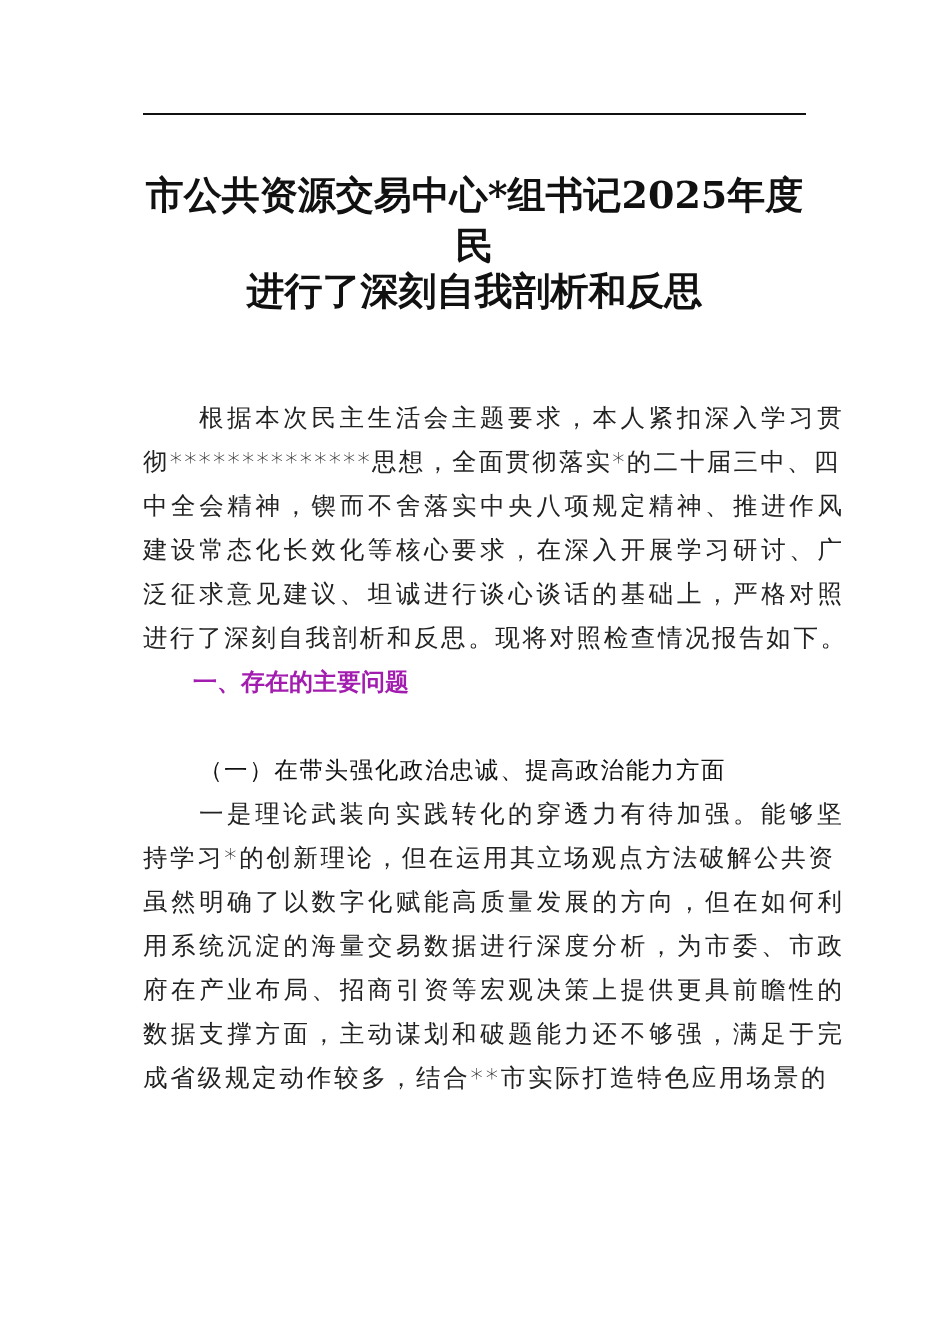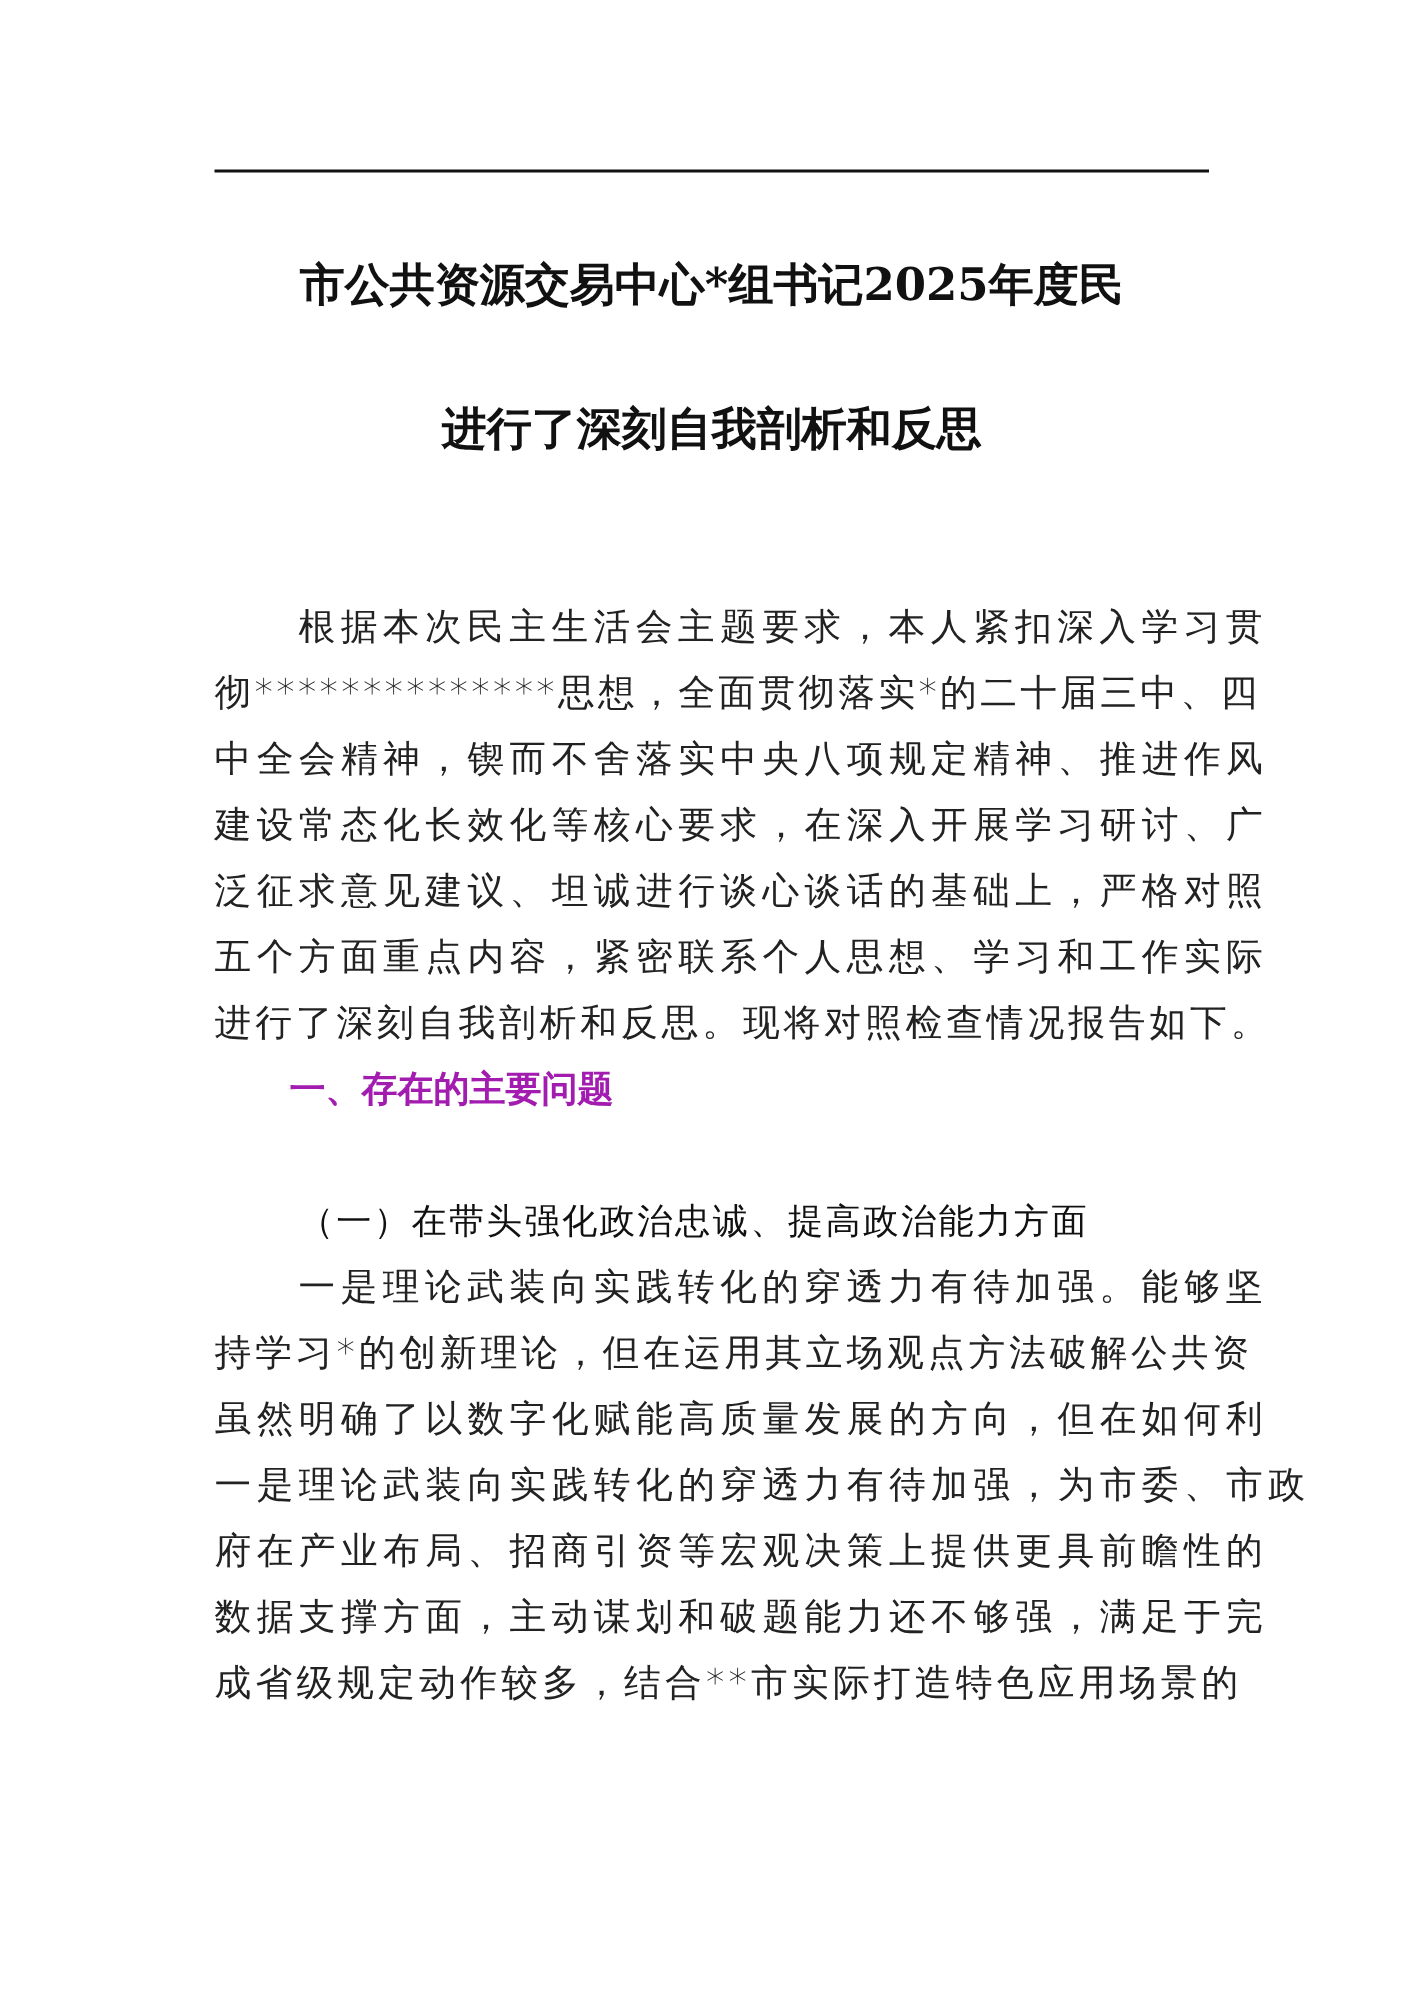--- a/index.html
+++ b/index.html
@@ -1,18 +1,18 @@
 <!DOCTYPE html>
 <html><head>
   <meta charset="utf-8">
   <style>
     html, body { margin: 0; padding: 0; background: #ffffff; }
     body { width: 950px; height: 1344px; position: relative; overflow: hidden; font-family: "DejaVu Serif", "Liberation Serif", serif; color: #111; }
     .top-rule { position: absolute; left: 143px; top: 113px; width: 663px; height: 0; border-top: 2px solid #111; }
-    .title { position: absolute; left: 143px; width: 663px; text-align: center; font-weight: bold; font-size: 30px; letter-spacing: 0px; color: #111; font-family: "DejaVu Serif", "Liberation Serif", serif; }
+    .title { position: absolute; left: 143px; width: 663px; text-align: center; font-weight: bold; font-size: 38px; letter-spacing: 0px; color: #111; font-family: "DejaVu Serif", "Liberation Serif", serif; }
     .title.l1 { top: 170px; }
     .title.l2 { top: 266px; }
     .body { position: absolute; left: 143px; top: 396px; width: 663px; }
     .line { height: 44px; line-height: 44px; font-size: 24.5px; white-space: nowrap; letter-spacing: 3.6px; font-family: "DejaVu Sans", "Liberation Sans", sans-serif; font-weight: 300; color: #222; }
     .indent { padding-left: 56px; }
     .h1 { font-weight: bold; letter-spacing: 0px; padding-left: 50px; font-size: 24px; color: #a21caf; }
     .h2 { padding-left: 56px; letter-spacing: 1.6px; font-family: "DejaVu Serif", "Liberation Serif", serif; font-size: 23.5px; color: #111; margin-top: 44px; }
   </style>
 </head>
 <body>
@@ -21,26 +21,25 @@
 
 <div class="title l1">市公共资源交易中心*组书记2025年度民</div>
 <div class="title l2">进行了深刻自我剖析和反思</div>
 
 <div class="body">
   <div class="line indent">根据本次民主生活会主题要求，本人紧扣深入学习贯</div>
   <div class="line" style="letter-spacing:2.2px">彻**************思想，全面贯彻落实*的二十届三中、四</div>
   <div class="line">中全会精神，锲而不舍落实中央八项规定精神、推进作风</div>
   <div class="line">建设常态化长效化等核心要求，在深入开展学习研讨、广</div>
   <div class="line">泛征求意见建议、坦诚进行谈心谈话的基础上，严格对照</div>
-  <div class="line">五个方面重点内容，紧密联系个人思想、学习和工作实际</div>
   <div class="line" style="letter-spacing:2.6px">进行了深刻自我剖析和反思。现将对照检查情况报告如下。</div>
 
   <div class="line h1">一、存在的主要问题</div>
   <div class="line h2">（一）在带头强化政治忠诚、提高政治能力方面</div>
 
   <div class="line indent">一是理论武装向实践转化的穿透力有待加强。能够坚</div>
   <div class="line" style="letter-spacing:2.6px">持学习*的创新理论，但在运用其立场观点方法破解公共资</div>
   <div class="line">虽然明确了以数字化赋能高质量发展的方向，但在如何利</div>
-  <div class="line">一是理论武装向实践转化的穿透力有待加强，为市委、市政</div>
+  <div class="line">用系统沉淀的海量交易数据进行深度分析，为市委、市政</div>
   <div class="line">府在产业布局、招商引资等宏观决策上提供更具前瞻性的</div>
   <div class="line">数据支撑方面，主动谋划和破题能力还不够强，满足于完</div>
   <div class="line" style="letter-spacing:2.8px">成省级规定动作较多，结合**市实际打造特色应用场景的</div>
 </div>
 
 </body></html>

